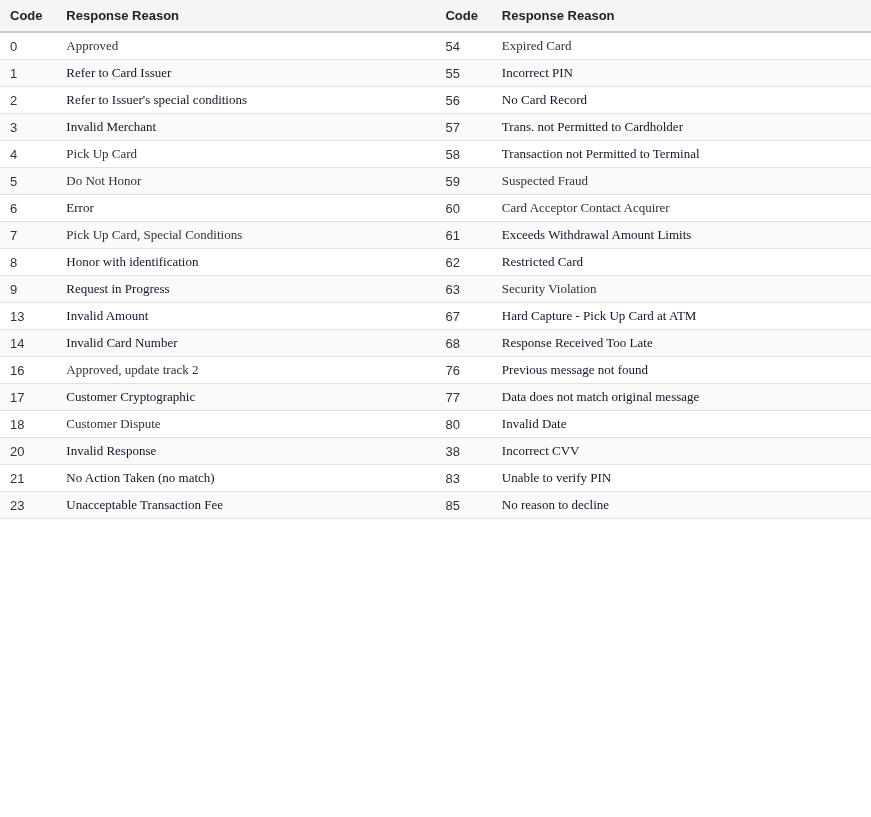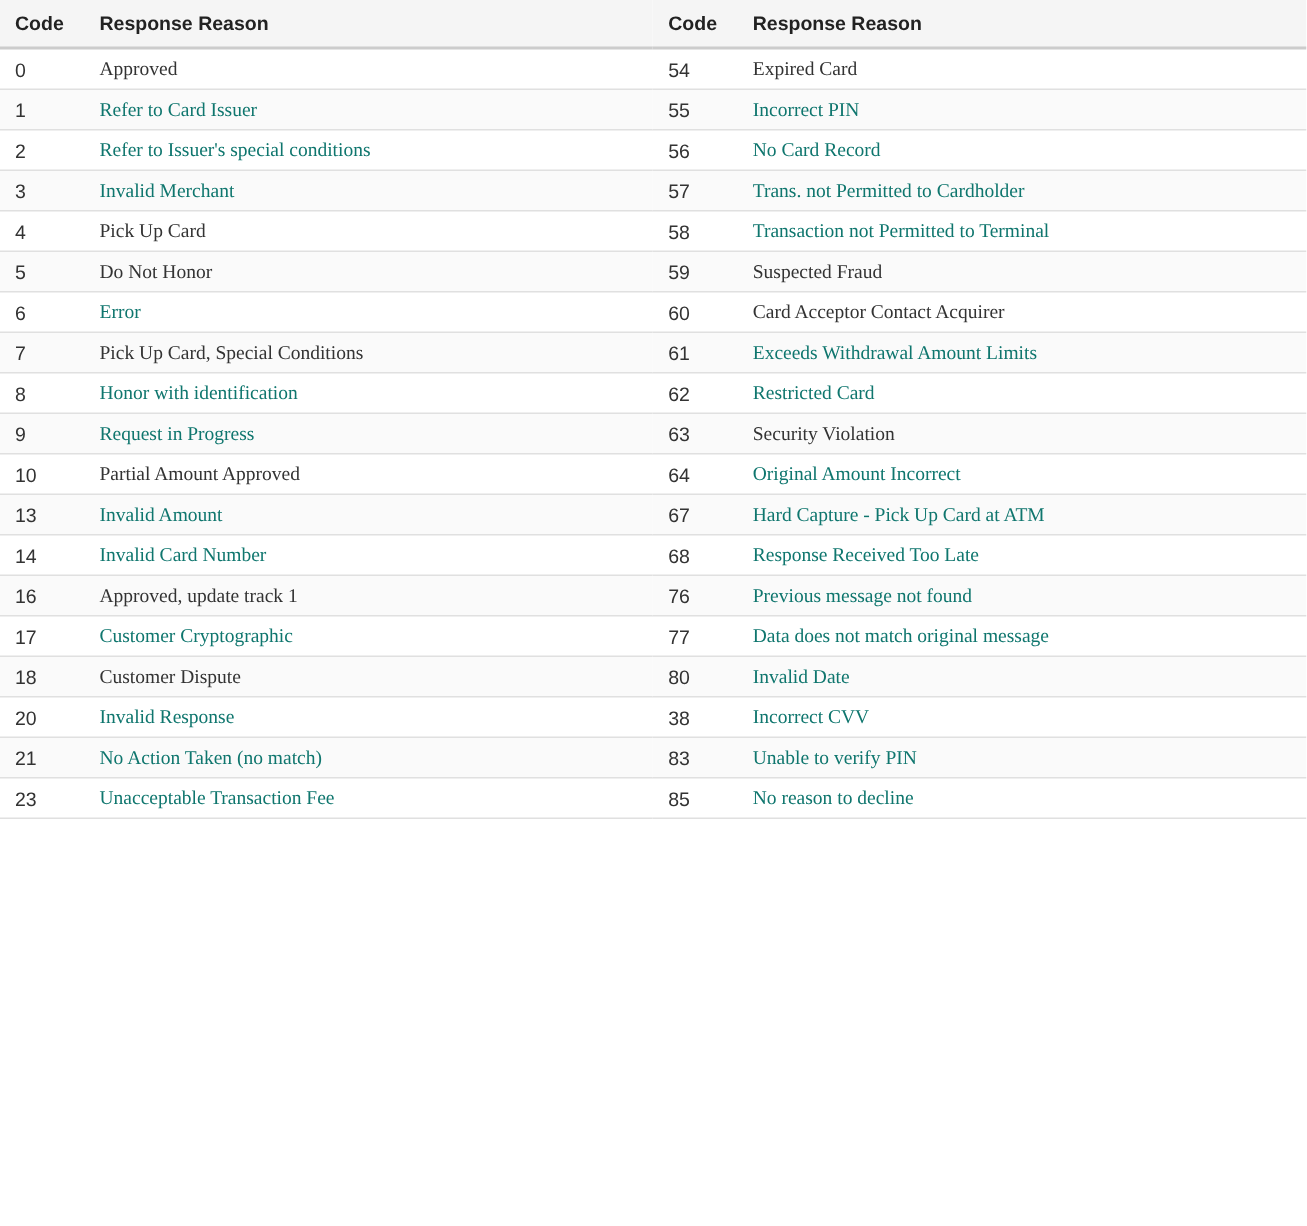--- a/index.html
+++ b/index.html
@@ -41,21 +41,21 @@
     td.code-col {
       color: #333;
       font-weight: normal;
       width: 55px;
     }
     td.reason-col {
       width: 370px;
       font-family: Liberation Serif, serif;
     }
     .link-color {
-      color: #0f766e;
+      color: #0f172a;
       margin-top: 28px;
     }
     .normal-color {
       color: #333;
     }
   </style>
 </head>
 <body>
 
 <table>
@@ -122,40 +122,34 @@
         <td class="code-col">62</td>
         <td class="reason-col link-color">Restricted Card</td>
       </tr>
       <tr>
         <td class="code-col">9</td>
         <td class="reason-col link-color">Request in Progress</td>
         <td class="code-col">63</td>
         <td class="reason-col normal-color">Security Violation</td>
       </tr>
       <tr>
-        <td class="code-col">10</td>
-        <td class="reason-col normal-color">Partial Amount Approved</td>
-        <td class="code-col">64</td>
-        <td class="reason-col link-color">Original Amount Incorrect</td>
-      </tr>
-      <tr>
         <td class="code-col">13</td>
         <td class="reason-col link-color">Invalid Amount</td>
         <td class="code-col">67</td>
         <td class="reason-col link-color">Hard Capture - Pick Up Card at ATM</td>
       </tr>
       <tr>
         <td class="code-col">14</td>
         <td class="reason-col link-color">Invalid Card Number</td>
         <td class="code-col">68</td>
         <td class="reason-col link-color">Response Received Too Late</td>
       </tr>
       <tr>
         <td class="code-col">16</td>
-        <td class="reason-col normal-color">Approved, update track 1</td>
+        <td class="reason-col normal-color">Approved, update track 2</td>
         <td class="code-col">76</td>
         <td class="reason-col link-color">Previous message not found</td>
       </tr>
       <tr>
         <td class="code-col">17</td>
         <td class="reason-col link-color">Customer Cryptographic</td>
         <td class="code-col">77</td>
         <td class="reason-col link-color">Data does not match original message</td>
       </tr>
       <tr>

